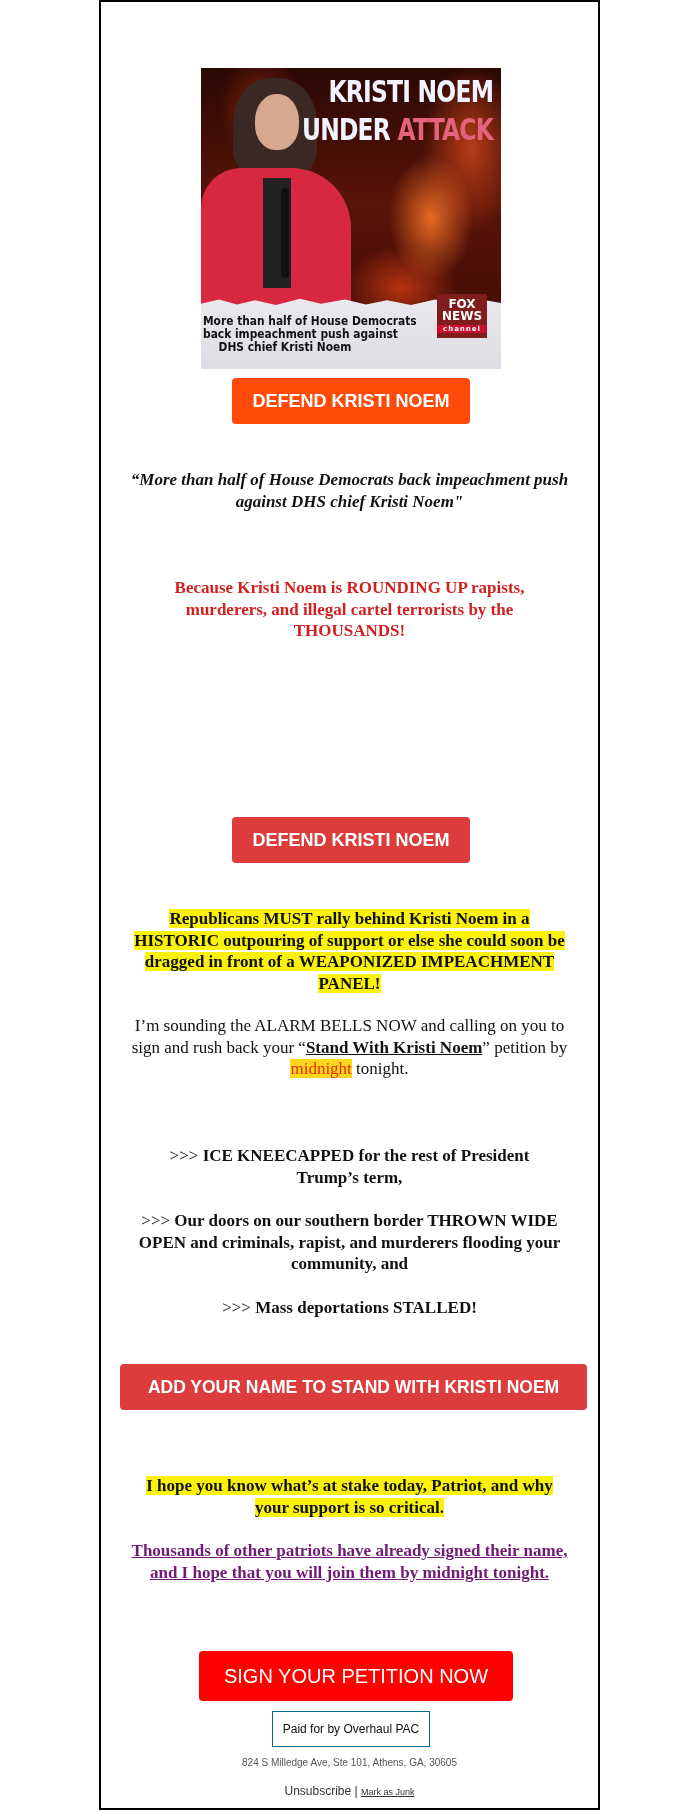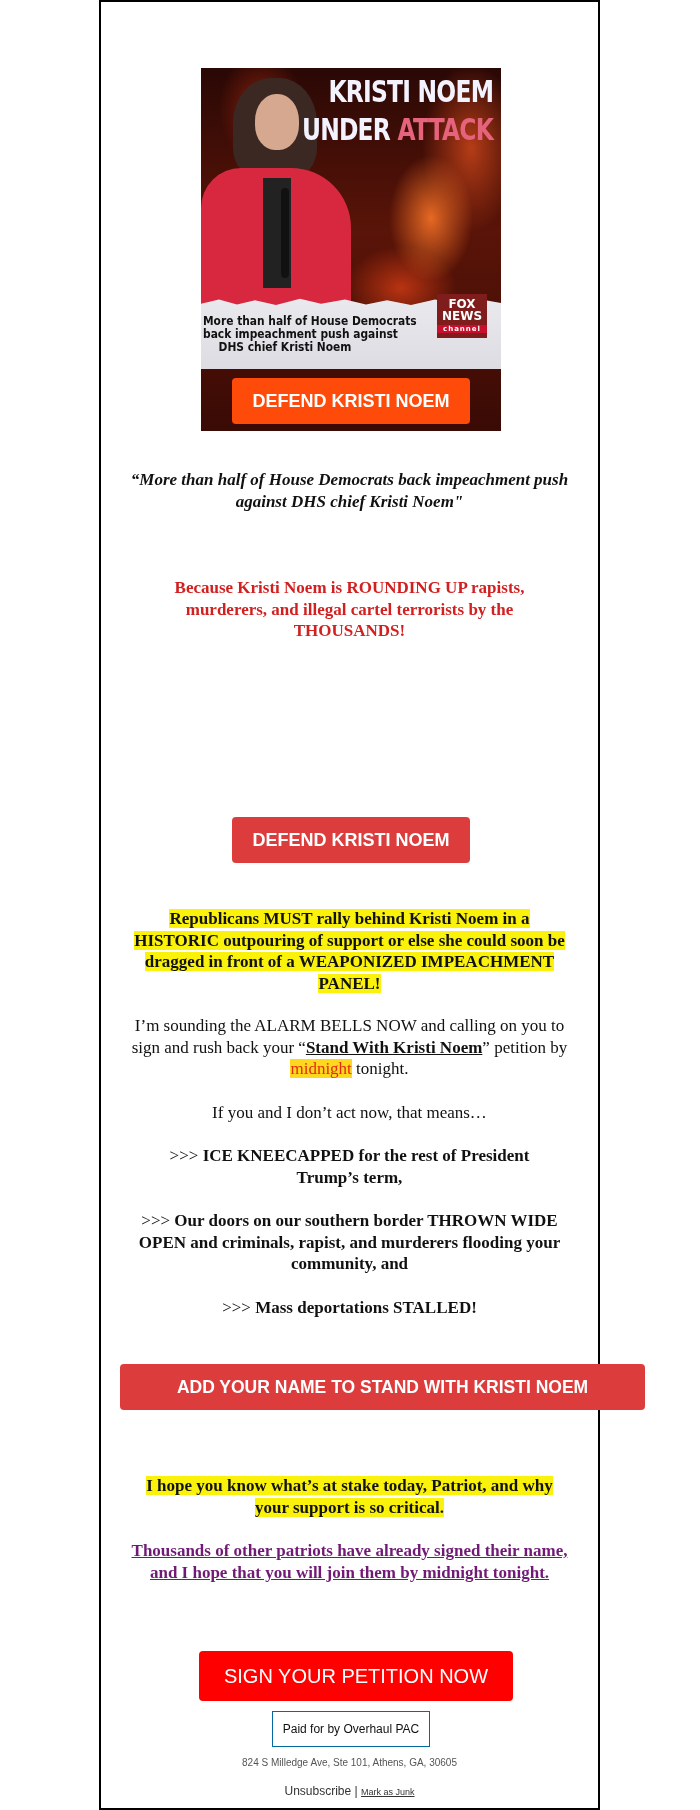--- a/index.html
+++ b/index.html
@@ -1,18 +1,18 @@
 <!DOCTYPE html>
 <html><head>
 <meta charset="utf-8">
 <style>
   html, body { margin:0; padding:0; background:#ffffff; }
   body { width:700px; height:1810px; position:relative; overflow:hidden; font-family:"Liberation Serif", serif; }
   .frame { position:absolute; left:99px; top:0; width:497px; height:1806px; border:2px solid #000; border-top-width:2px; background:#fff; }
-  .hero { position:absolute; left:100px; top:66px; width:300px; height:363px; overflow:hidden; background:#1a0705; }
+  .hero { position:absolute; left:100px; top:66px; width:300px; height:301px; overflow:hidden; background:#1a0705; }
   .hero .flames { position:absolute; inset:0;
      background:
        radial-gradient(ellipse 60px 90px at 230px 150px, rgba(255,120,40,0.85), rgba(255,80,20,0) 70%),
        radial-gradient(ellipse 70px 120px at 270px 80px, rgba(230,80,30,0.7), rgba(230,80,30,0) 70%),
        radial-gradient(ellipse 80px 60px at 200px 220px, rgba(210,60,20,0.8), rgba(210,60,20,0) 70%),
        radial-gradient(ellipse 60px 80px at 60px 40px, rgba(160,40,15,0.7), rgba(160,40,15,0) 70%),
        linear-gradient(180deg,#2a0805 0%,#5a1408 45%,#3a0a05 100%); }
   .hero .person-hair { position:absolute; left:32px; top:10px; width:84px; height:100px; border-radius:45% 45% 30% 30%; background:#3b2822; }
   .hero .person-face { position:absolute; left:54px; top:26px; width:44px; height:56px; border-radius:48% 48% 45% 45%; background:#d6a890; }
   .hero .person-body { position:absolute; left:0; top:100px; width:150px; height:140px; background:#d7283f; border-radius:40px 60px 0 0; }
@@ -71,29 +71,28 @@
 
   <div class="p bold" style="top:575px; color:#d21f1f; left:40px; width:417px;">Because Kristi Noem is ROUNDING UP rapists, murderers, and illegal cartel terrorists by the THOUSANDS!</div>
 
 
   <a class="btn" style="left:131px; top:815px; width:238px; height:46px; font-size:18px; background:#dd3c3c;">DEFEND KRISTI NOEM</a>
 
   <div class="p" style="top:1013px; left:30px; width:437px;"><span>I’m sounding the ALARM BELLS NOW and calling on you to sign and rush back your “</span><a class="bold u" style="color:#111;">Stand With Kristi Noem</a><span>” petition by </span><span class="hl-m">midnight</span><span> tonight.</span></div>
 
   <div class="p bold" style="top:906px; left:30px; width:437px;"><span class="hl-y">Republicans MUST rally behind Kristi Noem in a HISTORIC outpouring of support or else she could soon be dragged in front of a WEAPONIZED IMPEACHMENT PANEL!</span></div>
 
-  <div class="p" style="top:1100px;">If you and I don’t act now, that means…</div>
 
   <div class="p" style="top:1143px; left:40px; width:417px;"><span>&gt;&gt;&gt; </span><span class="bold">ICE KNEECAPPED for the rest of President Trump’s term,</span></div>
 
   <div class="p" style="top:1208px; left:30px; width:437px;"><span>&gt;&gt;&gt; </span><span class="bold">Our doors on our southern border THROWN WIDE OPEN and criminals, rapist, and murderers flooding your community, and</span></div>
 
   <div class="p" style="top:1295px;"><span>&gt;&gt;&gt; </span><span class="bold">Mass deportations STALLED!</span></div>
 
-  <a class="btn" style="left:19px; top:1362px; width:525px; height:46px; font-size:17.5px; background:#dd3c3c;">ADD YOUR NAME TO STAND WITH KRISTI NOEM</a>
+  <a class="btn" style="left:19px; top:1362px; width:467px; height:46px; font-size:17.5px; background:#dd3c3c;">ADD YOUR NAME TO STAND WITH KRISTI NOEM</a>
 
   <div class="p bold" style="top:1473px; left:30px; width:437px;"><span class="hl-y">I hope you know what’s at stake today, Patriot, and why your support is so critical. </span></div>
 
   <div class="p" style="top:1538px; left:30px; width:437px;"><a class="link">Thousands of other patriots have already signed their name, and I hope that you will join them by midnight tonight.</a></div>
 
   <a class="btn" style="left:98px; top:1649px; width:314px; height:50px; font-size:20px; font-weight:normal; background:#ff0000;">SIGN YOUR PETITION NOW</a>
 
   <div class="footer-box">Paid for by Overhaul PAC</div>
 
   <div class="addr">824 S Milledge Ave, Ste 101, Athens, GA, 30605</div>

